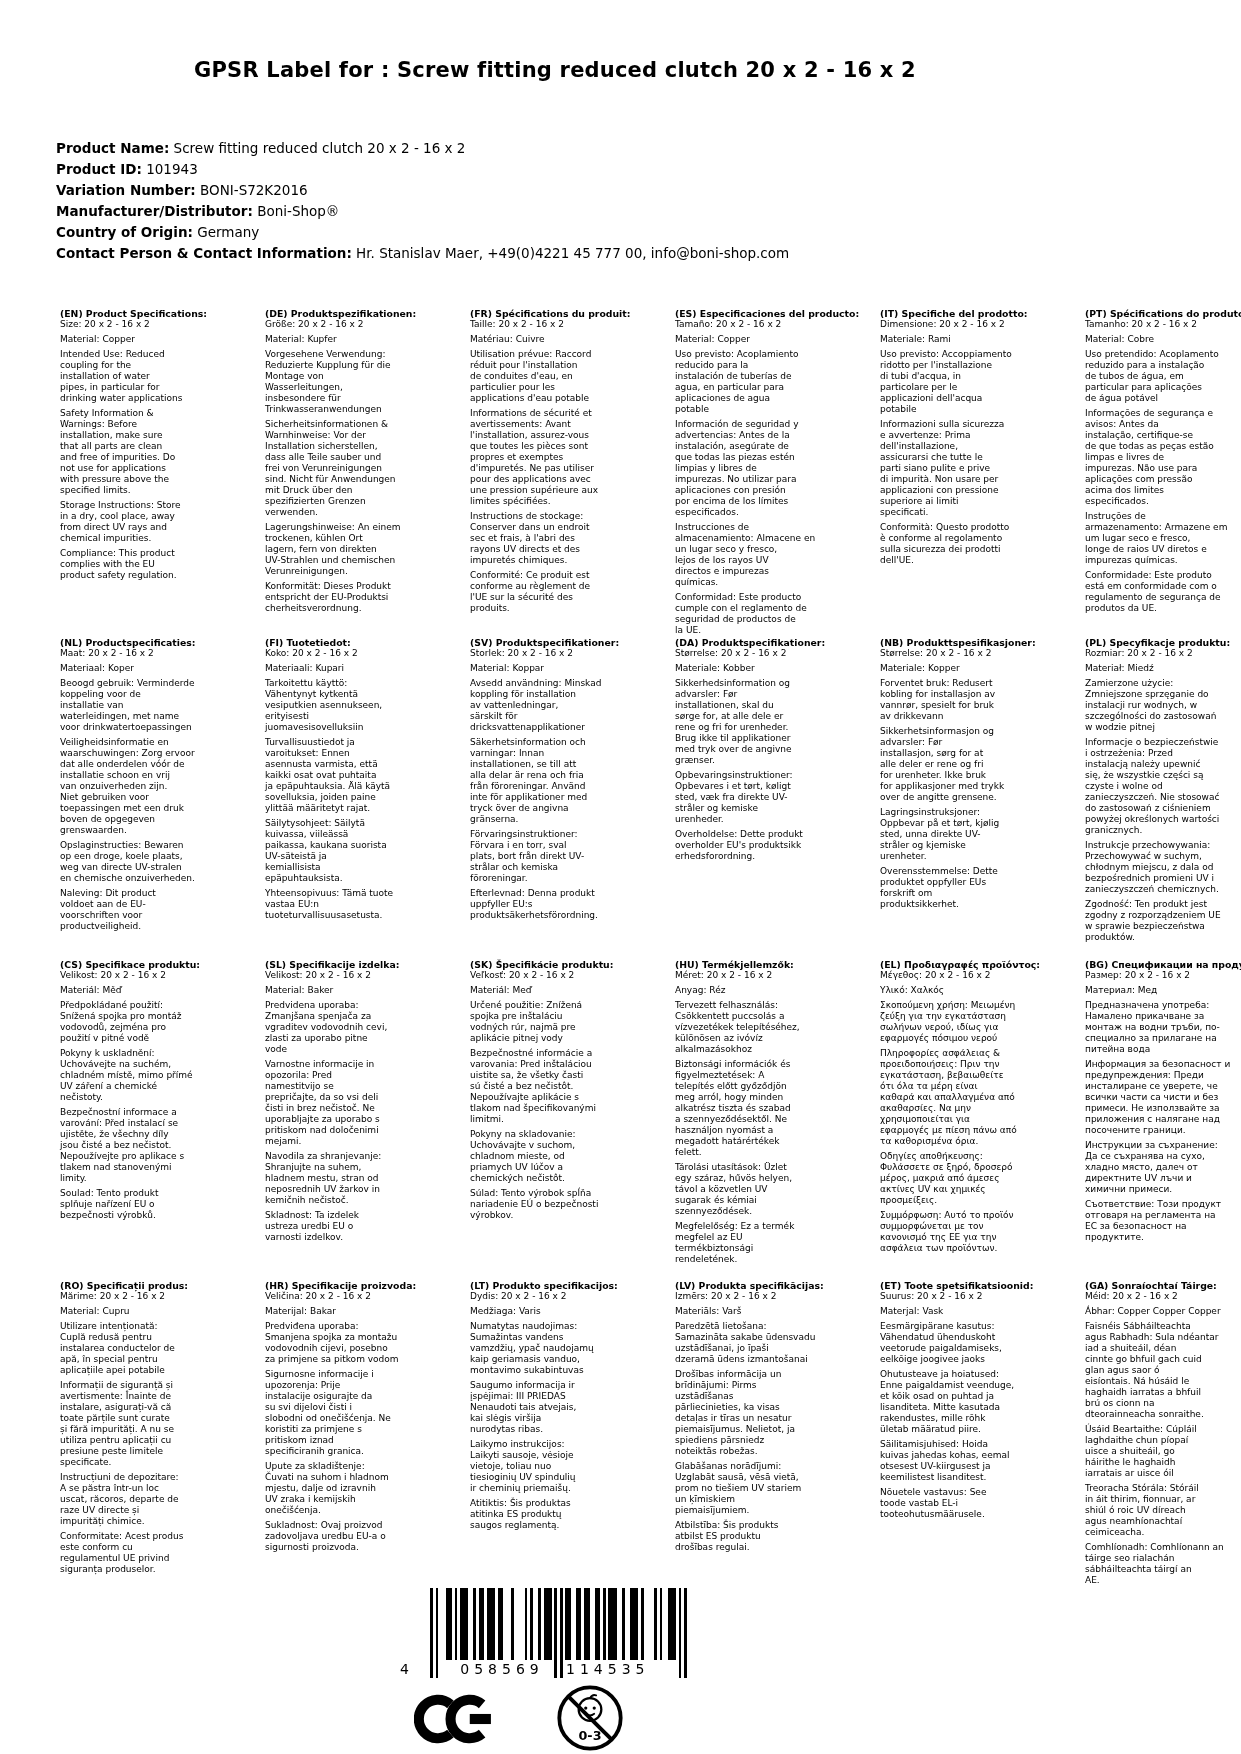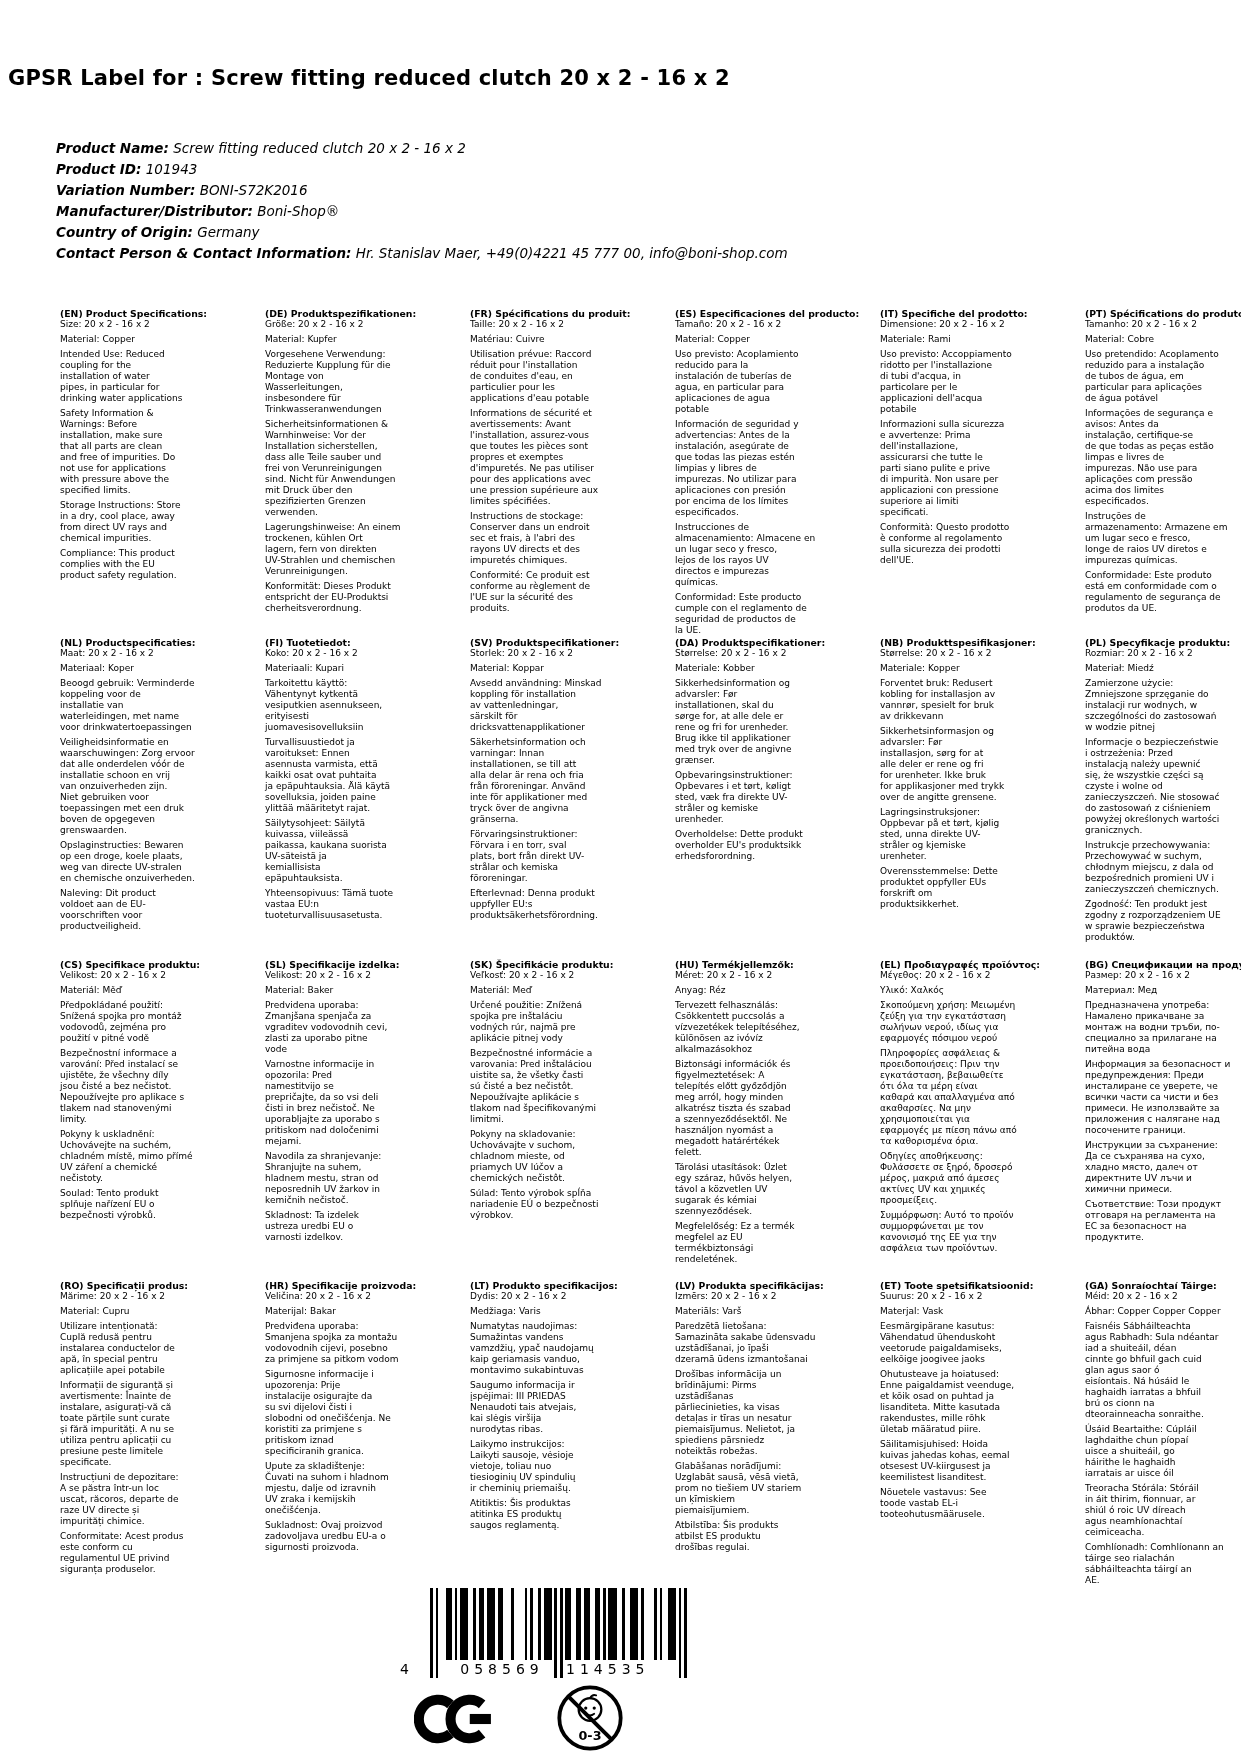--- a/index.html
+++ b/index.html
@@ -2,25 +2,25 @@
 <html><head>
 <meta charset="utf-8">
 <style>
   html,body{margin:0;padding:0;}
   body{
     width:1241px;height:1754px;background:#ffffff;color:#000;
     font-family:"DejaVu Sans","Liberation Sans",sans-serif;
     position:relative;overflow:hidden;
   }
   .title{
-    position:absolute;left:0;top:58px;width:1110px;margin:8px;
-    font-size:21px;font-weight:bold;letter-spacing:0.2px;
+    position:absolute;left:0;top:58px;width:1110px;margin:0;
+    text-align:center;font-size:21px;font-weight:bold;letter-spacing:0.2px;
   }
   .product-info{position:absolute;left:56px;top:138px;}
-  .pi-row{font-size:13.5px;line-height:20.9px;white-space:nowrap;font-style:italic;}
+  .pi-row{font-size:13.5px;line-height:20.9px;white-space:nowrap;}
   .pi-label{font-weight:bold;}
   .spec-grid{
     position:absolute;left:60px;top:308px;
     display:grid;grid-template-columns:repeat(6,196px);
     grid-template-rows:320px 313px 312px auto;
     gap:9px;
   }
   .spec-block{width:178px;font-size:9px;line-height:11px;}
   .spec-heading{font-weight:bold;font-size:9.3px;line-height:11px;white-space:nowrap;}
   .spec-par{margin:0;white-space:pre-line;}
@@ -372,32 +372,32 @@
 produktów.</p>
       </div>
       <div class="spec-block">
         <div class="spec-heading">(CS) Specifikace produktu:</div>
         <p class="spec-par">Velikost: 20 x 2 - 16 x 2</p>
         <p class="spec-par">Materiál: Měď</p>
         <p class="spec-par">Předpokládané použití:
 Snížená spojka pro montáž
 vodovodů, zejména pro
 použití v pitné vodě</p>
+        <p class="spec-par">Pokyny k uskladnění:
+Uchovávejte na suchém,
+chladném místě, mimo přímé
+UV záření a chemické
+nečistoty.</p>
         <p class="spec-par">Bezpečnostní informace a
 varování: Před instalací se
 ujistěte, že všechny díly
 jsou čisté a bez nečistot.
 Nepoužívejte pro aplikace s
 tlakem nad stanovenými
 limity.</p>
-        <p class="spec-par">Pokyny k uskladnění:
-Uchovávejte na suchém,
-chladném místě, mimo přímé
-UV záření a chemické
-nečistoty.</p>
         <p class="spec-par">Soulad: Tento produkt
 splňuje nařízení EU o
 bezpečnosti výrobků.</p>
       </div>
       <div class="spec-block">
         <div class="spec-heading">(SL) Specifikacije izdelka:</div>
         <p class="spec-par">Velikost: 20 x 2 - 16 x 2</p>
         <p class="spec-par">Material: Baker</p>
         <p class="spec-par">Predvidena uporaba:
 Zmanjšana spenjača za

